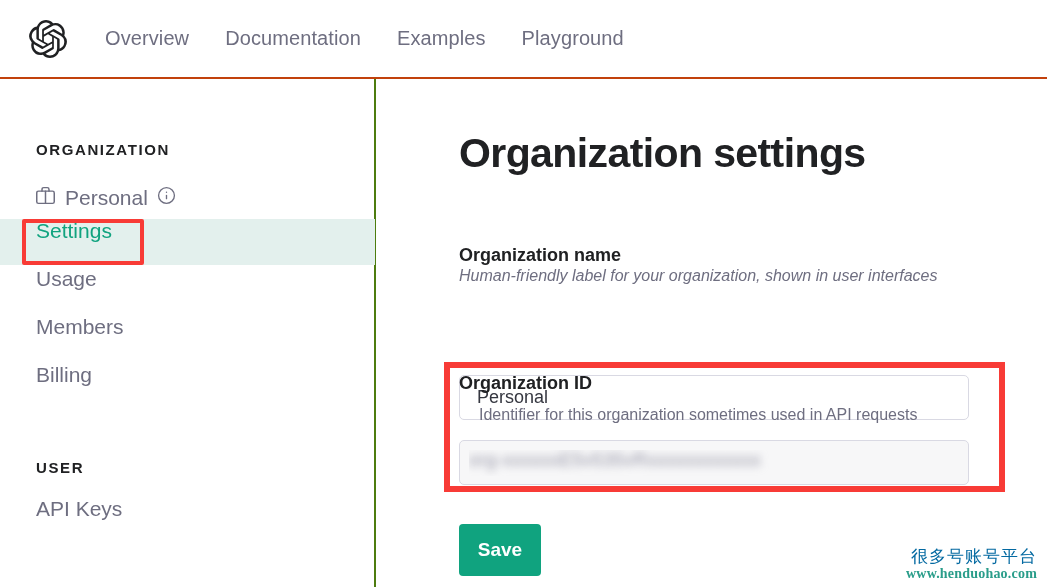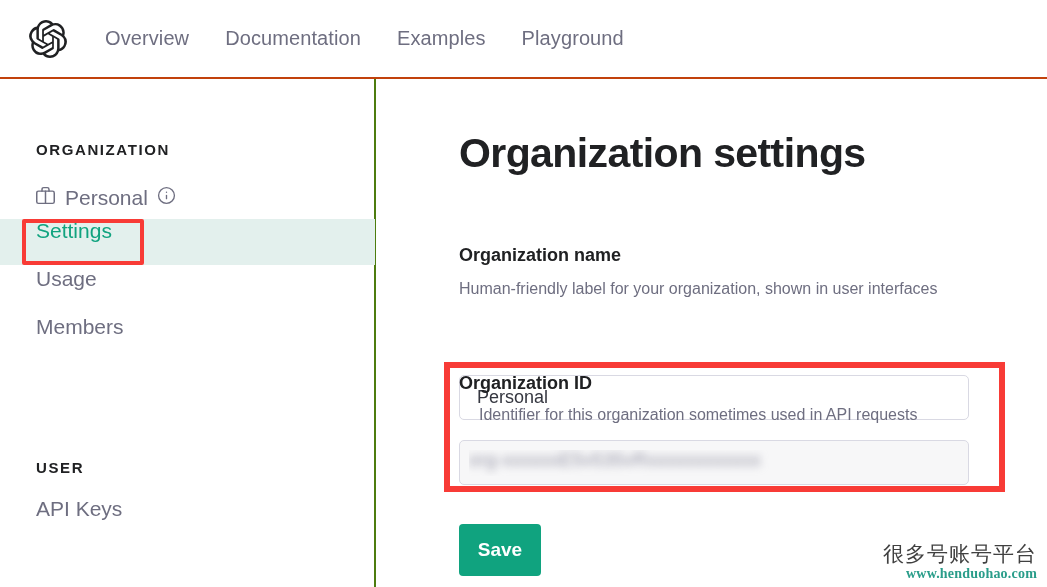--- a/index.html
+++ b/index.html
@@ -164,21 +164,21 @@
     font-family: "Liberation Sans", sans-serif;
     outline: none;
   }
   .txt-input.disabled {
     background: #f7f7f8;
     color: #8e8ea0;
   }
 
   
   .lbl-orgname { top: 140px; margin-top: 26px; }
-  .desc-orgname { top: 201px; }
+  .desc-orgname { top: 188px; font-style: italic; }
   .in-orgname { top: 296px; }
 
   
   .lbl-orgid { top: 294px; }
   .desc-orgid { top: 327px; margin-left: 20px; }
   .in-orgid { top: 361px; }
 
   
   .blur-mask {
     position: absolute;
@@ -229,22 +229,22 @@
   
   .wm {
     position: absolute;
     right: 10px;
     bottom: 4px;
     text-align: right;
     line-height: 1.18;
     user-select: none;
   }
   .wm-cn {
-    font-size: 21px;
-    color: #404040;
+    font-size: 17px;
+    color: #0369a1;
     font-family: "DejaVu Sans", sans-serif;
     letter-spacing: 1px;
   }
   .wm-url {
     font-size: 14px;
     color: #2a9d8a;
     font-weight: 700;
     font-family: "Liberation Serif", serif;
     letter-spacing: 0.2px;
   }
@@ -290,20 +290,23 @@
 
   <div class="nav-item active n-settings">
     <span>Settings</span>
   </div>
   <div class="nav-item n-usage">
     <span>Usage</span>
   </div>
   <div class="nav-item" style="top:236px">
     <span>Members</span>
   </div>
+  <div class="nav-item" style="top:284px">
+    <span>Billing</span>
+  </div>
 
   <div class="sect-title sect-user">USER</div>
 
   <div class="nav-item" style="top:418px">
     <span>API Keys</span>
   </div>
 </aside>
 
 <div class="anno-settings"></div>
 

